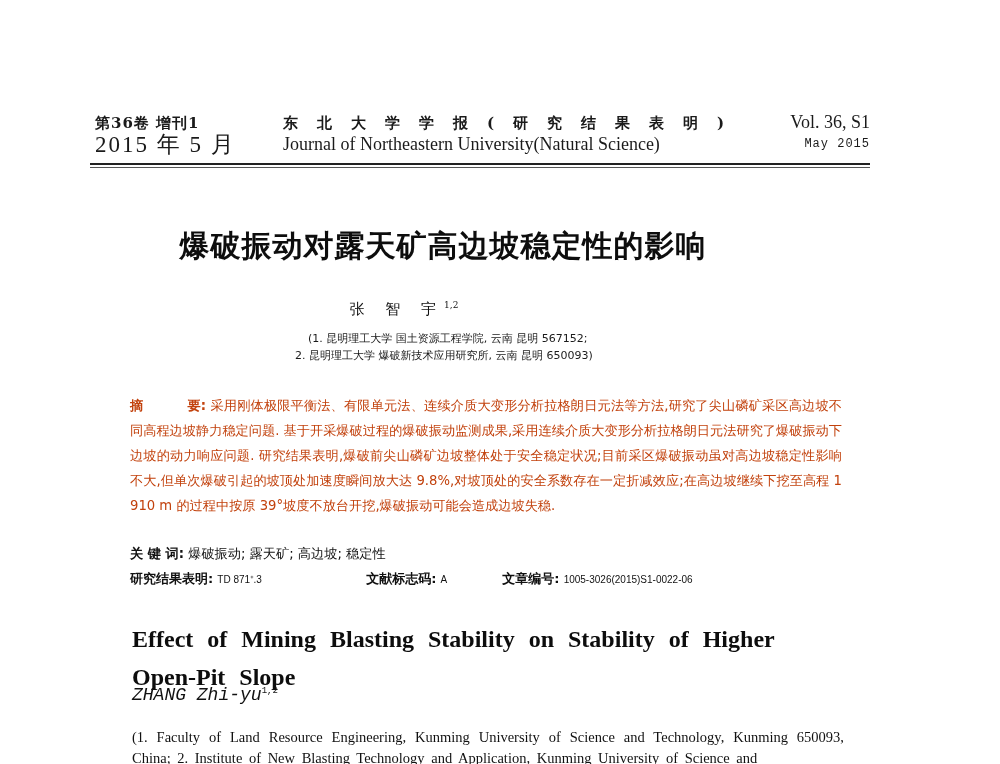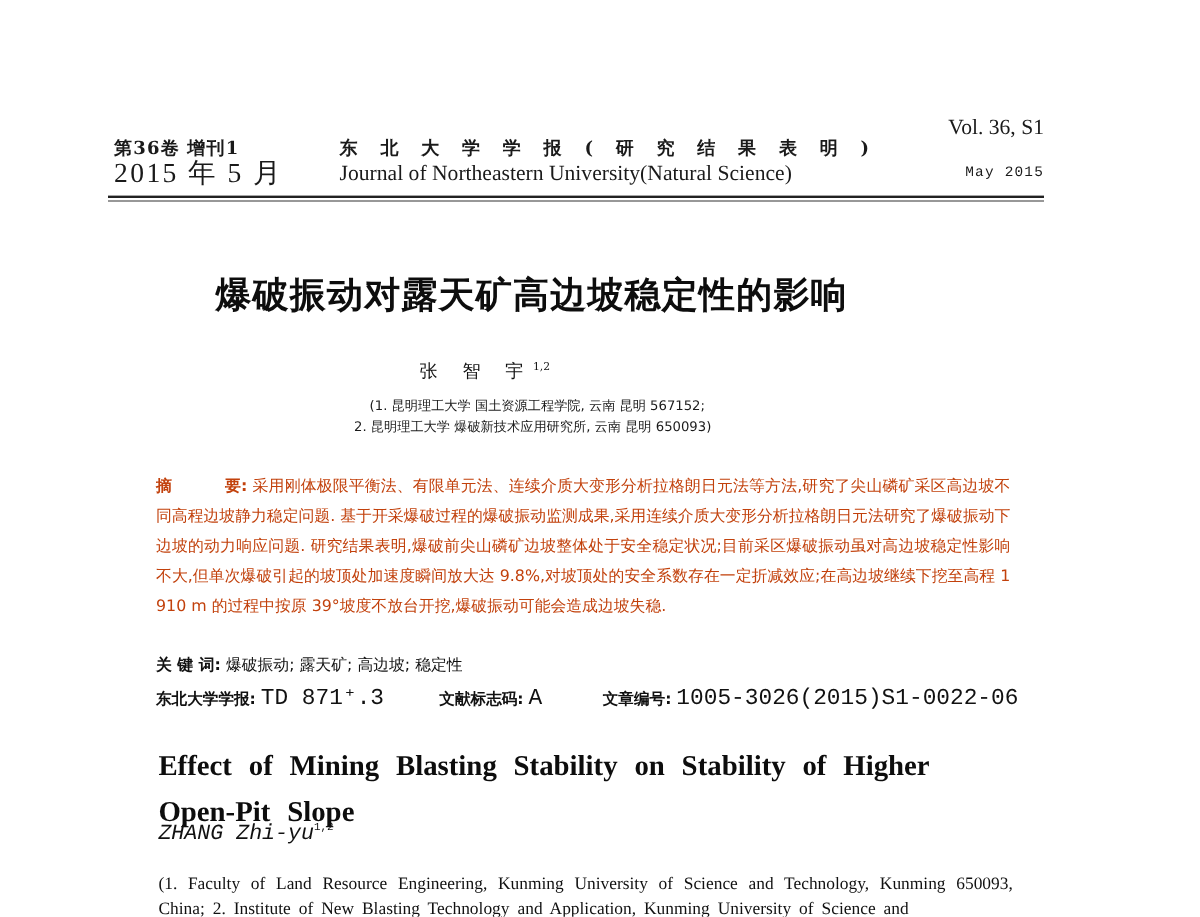--- a/index.html
+++ b/index.html
@@ -6,21 +6,21 @@
   body {
     width: 1000px; height: 764px; overflow: hidden; position: relative;
     font-family: "DejaVu Serif", serif; color: #111;
   }
   .abs { position: absolute; }
   .hdr { font-size: 16px; line-height: 22px; color: #1a1a1a; }
   .hdr-left-1 { left: 95px; top: 112px; font-family: "DejaVu Serif", serif; font-weight: bold; font-size: 15px; letter-spacing: 1px; }
   .hdr-left-2 { left: 95px; top: 134px; font-family: "Liberation Serif", serif; font-size: 23px; letter-spacing: 2px; }
   .hdr-mid-1 { left: 283px; top: 112px; font-family: "DejaVu Serif", serif; font-weight: bold; font-size: 15px; letter-spacing: 19px; }
   .hdr-mid-2 { left: 283px; top: 133px; font-family: "Liberation Serif", serif; font-size: 18px; }
-  .hdr-right-1 { right: 130px; top: 95px; font-family: "Liberation Serif", serif; font-size: 18px; text-align: right; }
+  .hdr-right-1 { right: 130px; top: 111px; font-family: "Liberation Serif", serif; font-size: 18px; text-align: right; }
   .hdr-right-2 { right: 130px; top: 133px; font-family: Liberation Mono, monospace; font-size: 12px; letter-spacing: 1px; text-align: right; }
   .rule { position: absolute; left: 90px; width: 780px; background: #222; }
   .rule1 { top: 163px; height: 2px; }
   .rule2 { top: 167px; height: 1px; background: #555; }
 
   .title-cn {
     left: 0; width: 886px; top: 226px; text-align: center;
     font-family: "DejaVu Sans", sans-serif; font-weight: bold; font-size: 30px; letter-spacing: 1px; color: #0d0d0d;
   }
   .author-cn {
@@ -32,21 +32,21 @@
   .affil-cn-1 { left: 308px; top: 330px; }
   .affil-cn-2 { left: 295px; top: 347px; }
 
   .abstract { left: 130px; width: 712px; top: 393px; font-family: "DejaVu Sans", sans-serif; font-size: 13.2px; line-height: 25px; text-align: justify; color: #c2410c; }
   .abstract .lbl { font-weight: bold; }
   .abstract .lbl-gap { display: inline-block; width: 44px; }
   .kw-line { left: 130px; top: 545px; font-family: "DejaVu Sans", sans-serif; font-size: 13.2px; }
   .kw-line .lbl { font-weight: bold; }
   .class-line { left: 130px; top: 570px; font-family: "DejaVu Sans", sans-serif; font-size: 13px; width: 760px; }
   .class-line .lbl { font-weight: bold; }
-  .class-line .val { font-family: Liberation Mono, monospace; font-size: 19px; margin-top: 39px; }
+  .class-line .val { font-family: Liberation Sans, sans-serif; font-size: 10px; margin-top: 39px; }
   .class-line .seg { display: inline-block; }
 
   .title-en {
     left: 132px; top: 620px; width: 720px;
     font-family: "Liberation Serif", serif; font-weight: bold; font-size: 24px; line-height: 38px; word-spacing: 8px; color: #0d0d0d;
   }
   .author-en { left: 132px; top: 685px; font-family: Liberation Mono, monospace; font-style: italic; font-size: 18px; }
   .author-en sup { font-size: 9px; font-style: normal; }
   .affil-en {
     left: 132px; top: 727px; width: 712px; font-family: "Liberation Serif", serif; font-size: 14.5px; line-height: 21px; text-align: justify; word-spacing: 3px;
@@ -76,21 +76,21 @@
   <span>采用刚体极限平衡法、有限单元法、连续介质大变形分析拉格朗日元法等方法,研究了尖山磷矿采区高边坡不同高程边坡静力稳定问题. 基于开采爆破过程的爆破振动监测成果,采用连续介质大变形分析拉格朗日元法研究了爆破振动下边坡的动力响应问题. 研究结果表明,爆破前尖山磷矿边坡整体处于安全稳定状况;目前采区爆破振动虽对高边坡稳定性影响不大,但单次爆破引起的坡顶处加速度瞬间放大达 9.8%,对坡顶处的安全系数存在一定折减效应;在高边坡继续下挖至高程 1 910 m 的过程中按原 39°坡度不放台开挖,爆破振动可能会造成边坡失稳.</span>
 </div>
 
 <div class="abs kw-line">
   <span class="lbl">关  键  词:</span>
   <span>爆破振动; 露天矿; 高边坡; 稳定性</span>
 </div>
 
 <div class="abs class-line">
   <span class="seg" style="width:232px;">
-    <span class="lbl">东北大学学报:</span>
+    <span class="lbl">研究结果表明:</span>
     <span class="val">TD 871⁺.3</span>
   </span>
   <span class="seg" style="width:132px;">
     <span class="lbl">文献标志码:</span>
     <span class="val">A</span>
   </span>
   <span class="seg">
     <span class="lbl">文章编号:</span>
     <span class="val">1005-3026(2015)S1-0022-06</span>
   </span>

